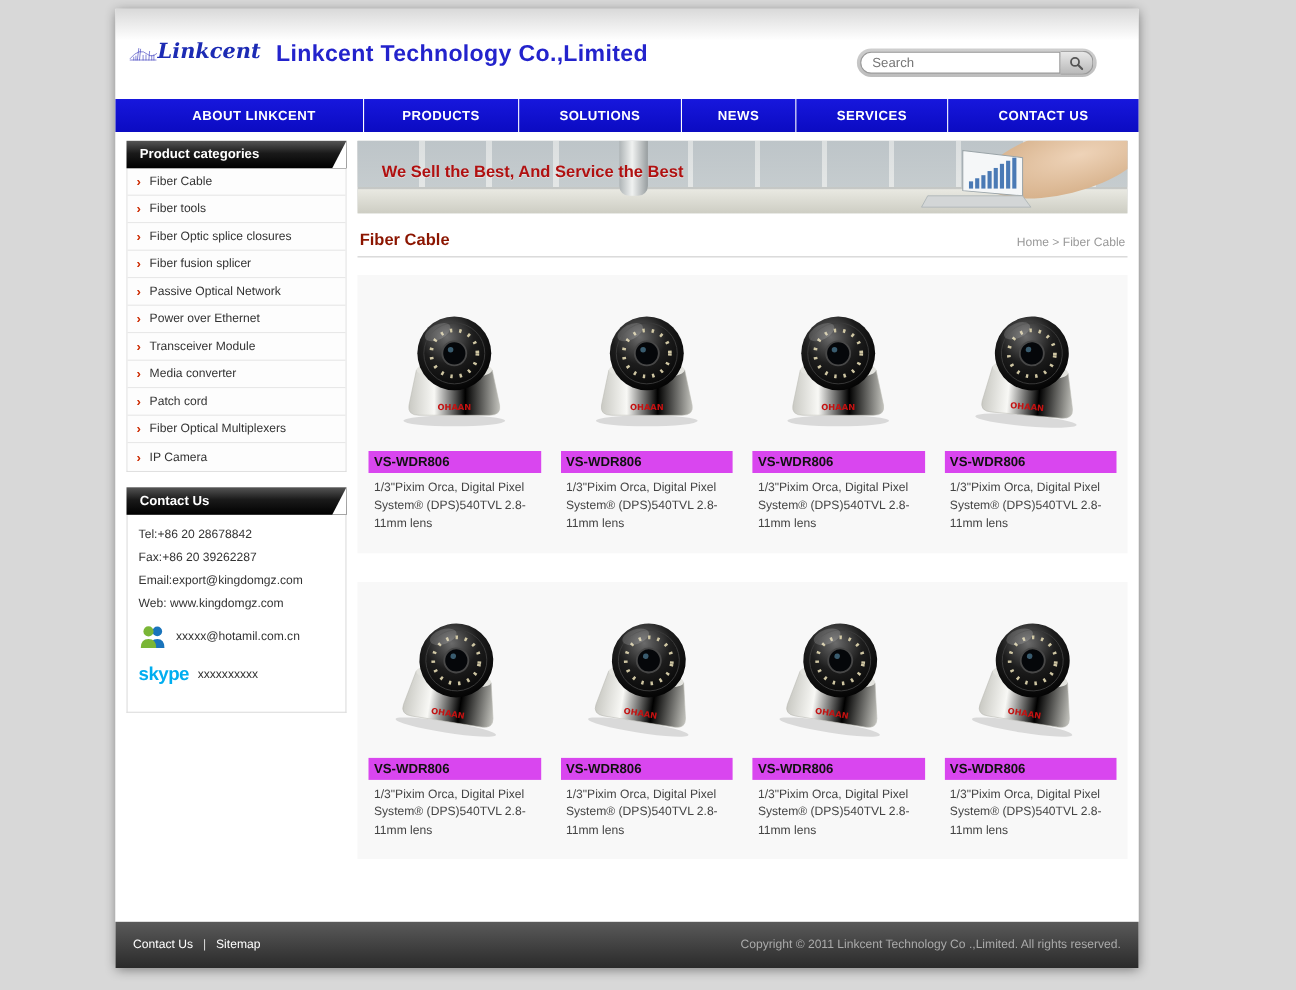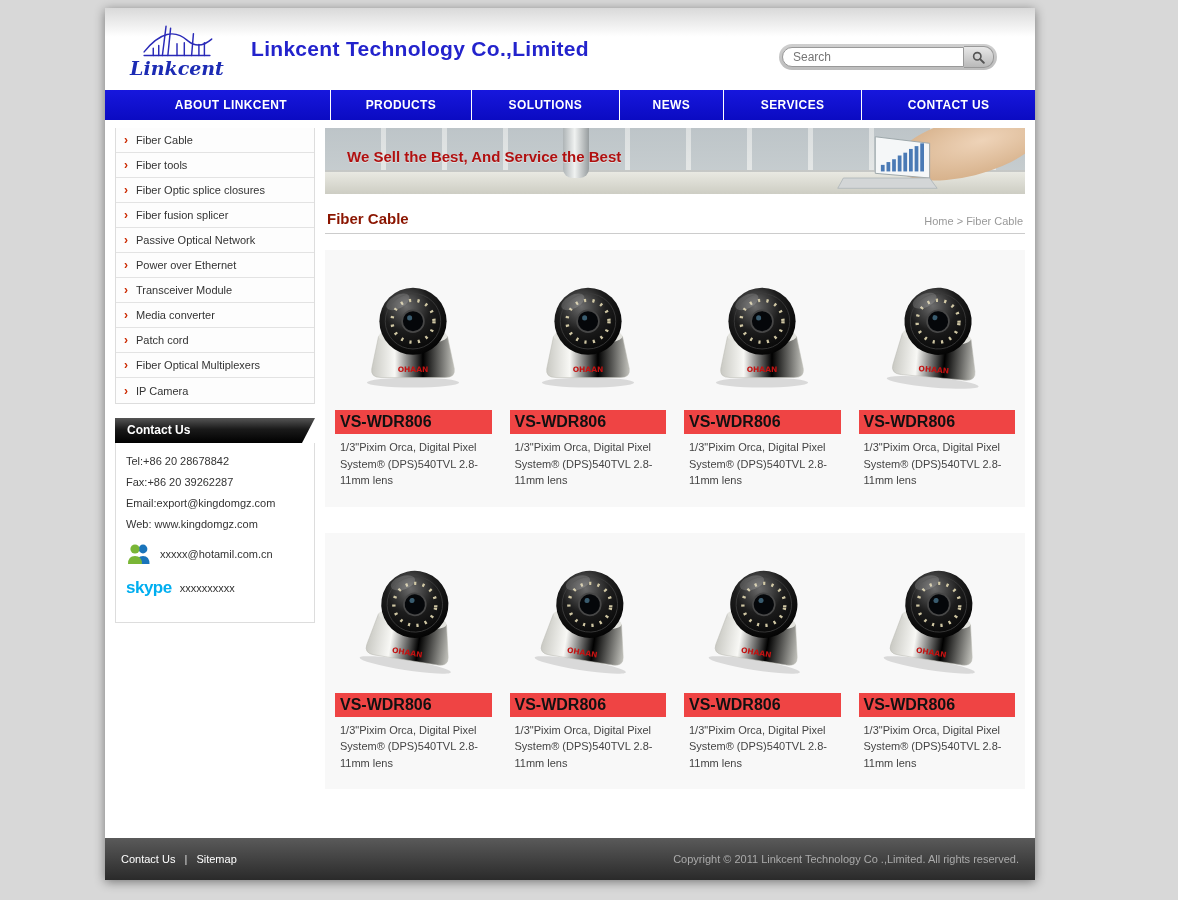--- a/index.html
+++ b/index.html
@@ -12,21 +12,21 @@
   }
   .page { width:930px; margin-left:105px; padding-top:8px; }
   .page-inner { background:#fff; box-shadow:0 2px 10px rgba(0,0,0,.45); }
 
   
   .header {
     position:relative; height:82px;
     background:linear-gradient(180deg,#d9d9d9 0%,#ffffff 35%);
     display:flex; align-items:center; padding:0 0 0 12px;
   }
-  .logo { display:flex; flex-direction:column; align-items:center; width:120px; cursor:pointer; }
+  .logo { display:flex; flex-direction:row; align-items:center; width:120px; cursor:pointer; }
   .logo svg { width:74px; height:42px; }
   .logo-text { font-family:"DejaVu Serif", serif; font-style:italic; font-weight:bold; font-size:19px; color:#1c2bb4; margin-top:-4px; }
   .site-title { font-size:21px; font-weight:bold; color:#2323cc; margin-left:14px; letter-spacing:.3px; }
   .search-wrap {
     position:absolute; right:38px; top:36px;
     background:linear-gradient(180deg,#cfcfcf,#bdbdbd);
     border-radius:13px; padding:2px 3px; display:flex; align-items:center;
   }
   .search-input {
     width:182px; height:20px; border:1px solid #999; border-radius:10px 0 0 10px;
@@ -104,21 +104,21 @@
 
   .product-row {
     display:grid; grid-template-columns:repeat(4,1fr); gap:0 14px;
     background:#f8f8f8; padding:8px 8px 10px; margin-bottom:26px;
   }
   .card { padding:2px; cursor:pointer; }
   .card-img { height:146px; display:flex; align-items:center; justify-content:center; }
   .card-img svg { width:126px; height:122px; }
   .tilt svg { transform:rotate(9deg); }
   .tilt2 svg { transform:rotate(5deg); }
-  .card-name { font-size:16px; font-weight:bold; color:#111; background:#ef4444; padding:3px 5px; margin:4px 0 5px; }
+  .card-name { font-size:12px; font-weight:bold; color:#111; background:#d946ef; padding:3px 5px; margin:4px 0 5px; }
   .card-desc { font-size:11px; color:#444; line-height:1.5; padding:0 5px 6px; }
 
   
   .footer {
     height:42px; background:linear-gradient(180deg,#5a5a5a,#2a2a2a);
     display:flex; align-items:center; justify-content:space-between; padding:0 16px;
   }
   .footer-left { font-size:11px; color:#fff; }
   .footer-left a { color:#fff; text-decoration:none; cursor:pointer; }
   .footer-sep { margin:0 6px; color:#ddd; }
@@ -189,20 +189,21 @@
       <a style="flex:145">PRODUCTS</a>
       <a style="flex:152">SOLUTIONS</a>
       <a style="flex:107">NEWS</a>
       <a style="flex:142">SERVICES</a>
       <a style="flex:179">CONTACT US</a>
     </div>
 
     <div class="content">
 
       <div class="sidebar">
+        <div class="side-header">Product categories</div>
         <ul class="cat-list">
           <li class="cat-item">
               <span class="cat-arrow">›</span>
               <span>Fiber Cable</span>
             </li>
           <li class="cat-item">
               <span class="cat-arrow">›</span>
               <span>Fiber tools</span>
             </li>
           <li class="cat-item">

